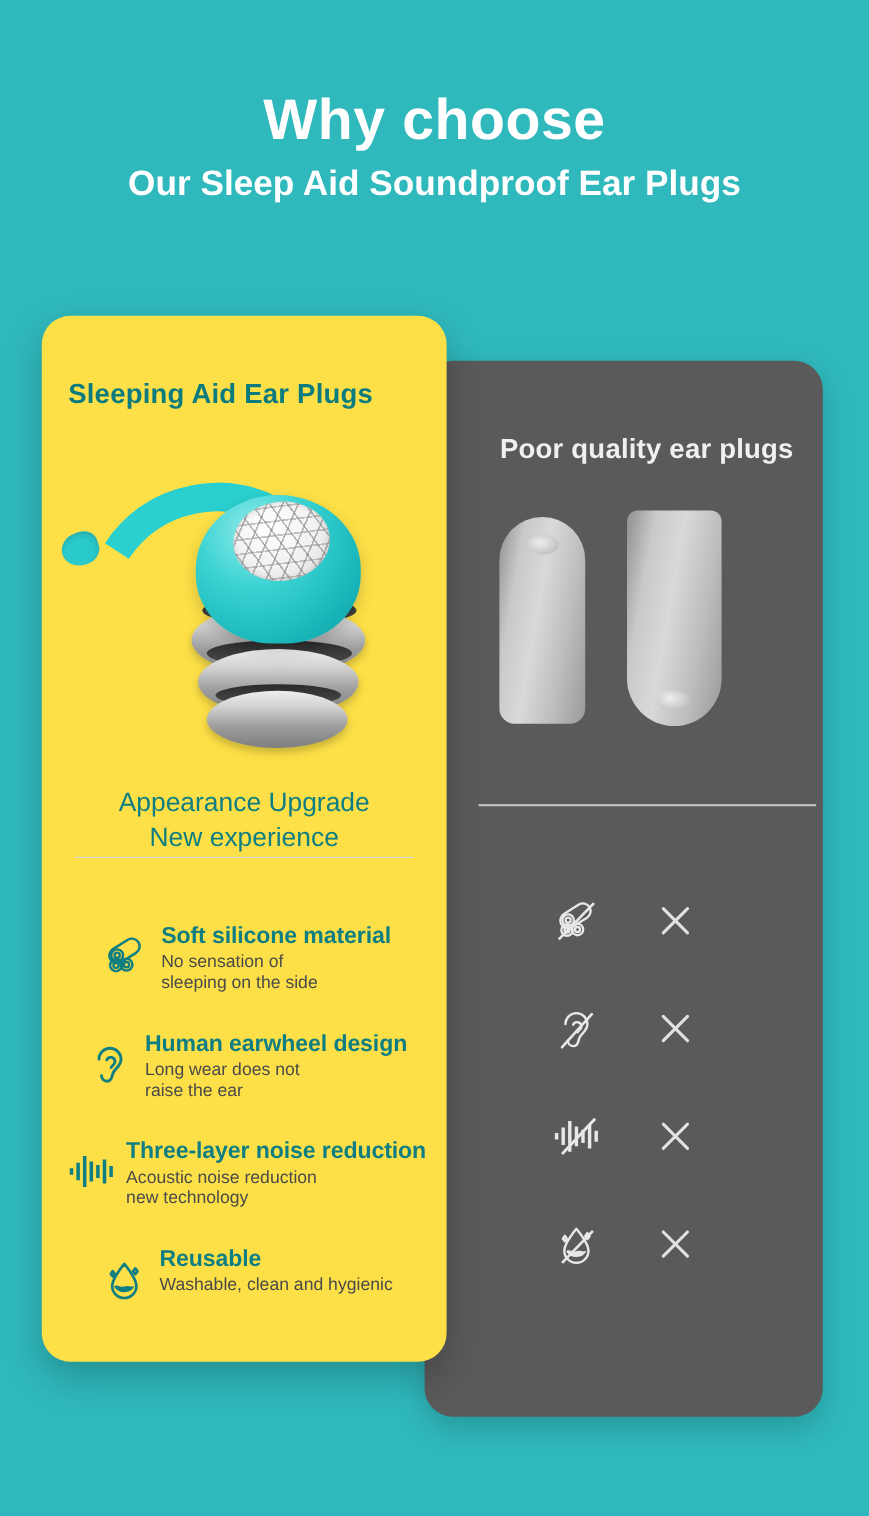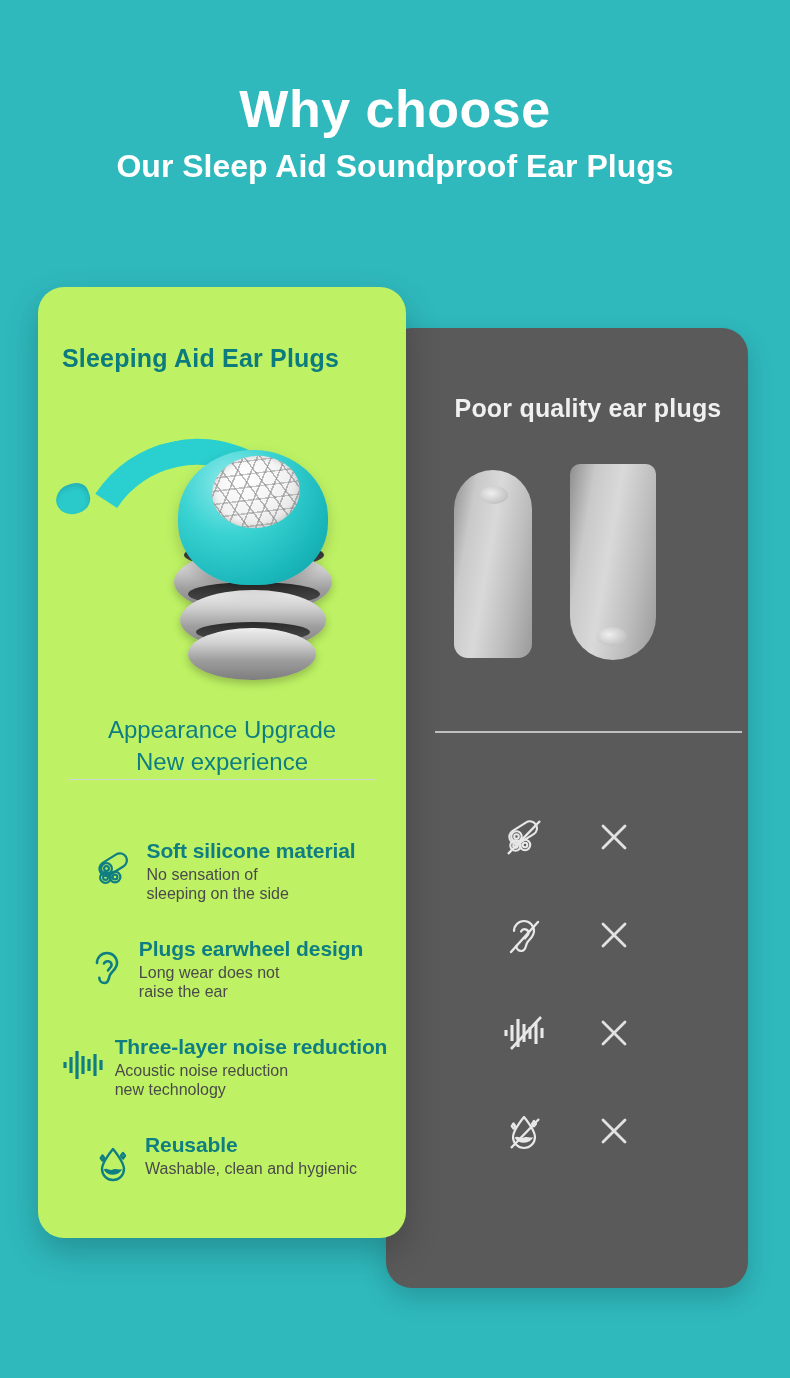--- a/index.html
+++ b/index.html
@@ -77,21 +77,21 @@
   .bad-icon{width:60px;height:58px;display:flex;align-items:center;justify-content:center;}
   .bad-x{
     width:120px;display:flex;align-items:center;justify-content:center;
     color:#e2e2e2;
   }
 
   
   .white-card{
     position:absolute;left:38px;top:287px;
     width:368px;height:951px;
-    background:#bef264;
+    background:#fde047;
     border-radius:26px;
     box-shadow:0 14px 34px rgba(0,0,0,.22);
     overflow:hidden;
   }
   .card-title{
     position:absolute;left:24px;top:57px;
     color:#0c7b7e;font-size:25px;font-weight:bold;letter-spacing:.2px;
   }
 
   
@@ -348,21 +348,21 @@
       <div class="feature">
         <div class="f-icon">
           <svg width="46" height="46" viewBox="0 0 46 46">
             <g fill="none" stroke="#0f7e82" stroke-width="2.6" stroke-linecap="round">
               <path d="M13 19 a10 10 0 0 1 20 0 c0 6 -5 8 -7 12 c-1.6 3.2 -1 8 -5.5 8 c-3.2 0 -5.2 -2.4 -5.2 -5.2"></path>
               <path d="M20 19.5 a4 4 0 0 1 7.6 1.6 c0 2.6 -3 3.4 -3.6 5.4"></path>
             </g>
           </svg>
         </div>
         <div class="f-text">
-          <div class="f-title">Plugs earwheel design</div>
+          <div class="f-title">Human earwheel design</div>
           <div class="f-sub">Long wear does not
 raise the ear</div>
         </div>
       </div>
 
       <div class="feature">
         <div class="f-icon">
           <svg width="48" height="44" viewBox="0 0 48 44">
             <g stroke="#0f7e82" stroke-width="3.2" stroke-linecap="butt">
               <line x1="6" y1="19" x2="6" y2="25"></line>

